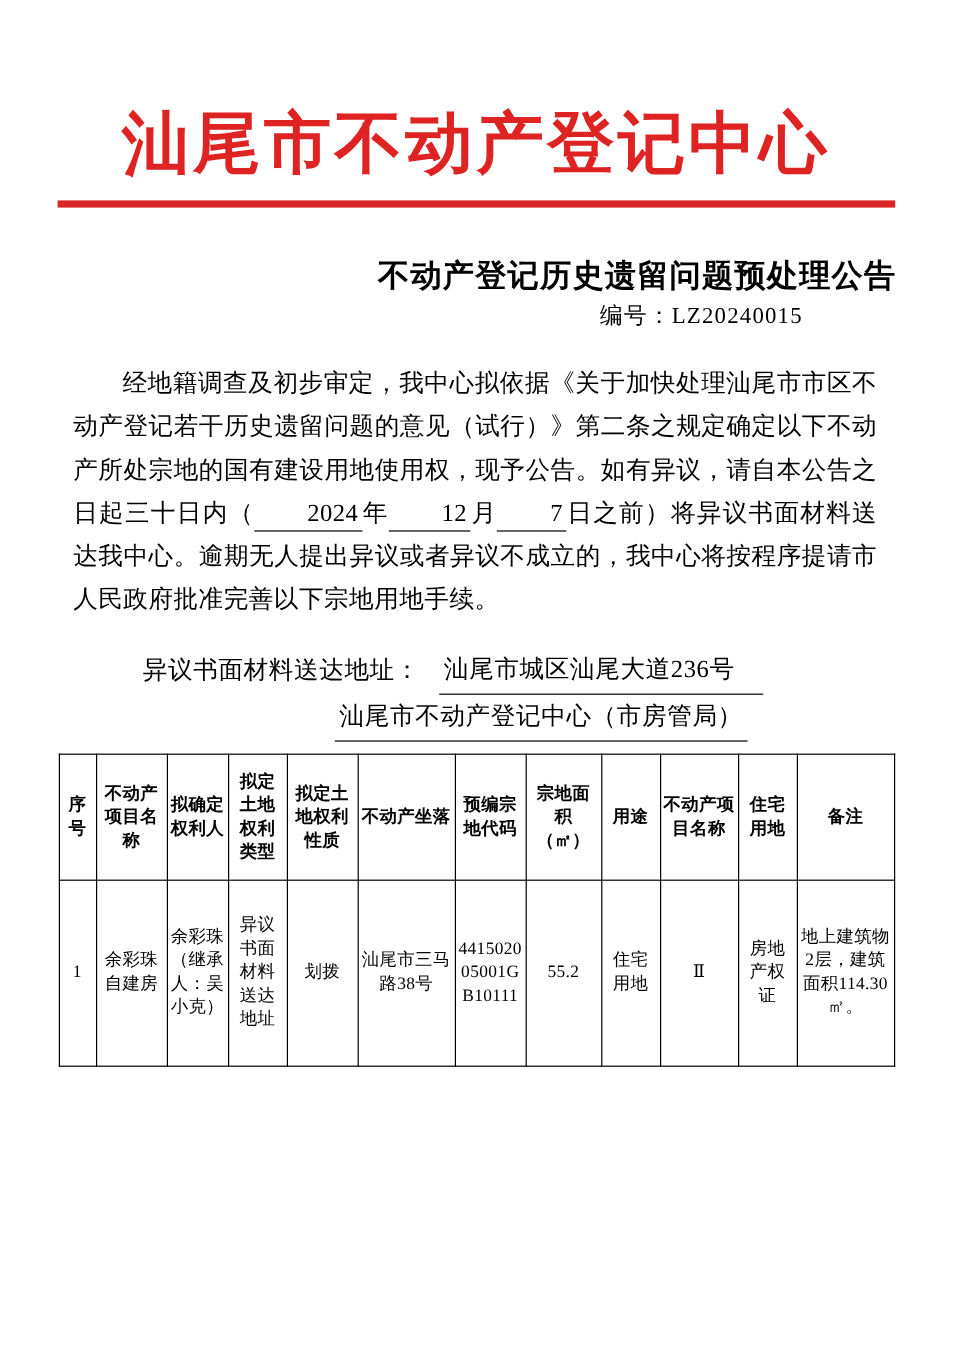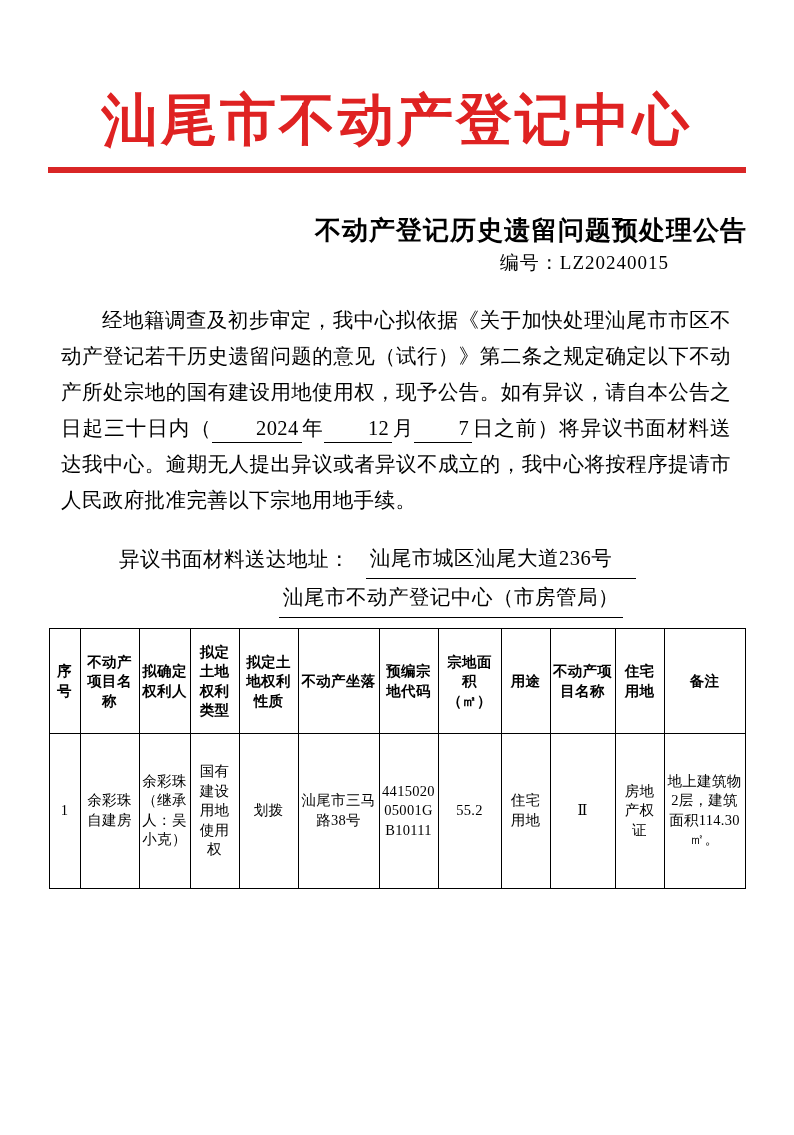--- a/index.html
+++ b/index.html
@@ -208,21 +208,21 @@
           <th class="c10">不动产项目名称</th>
           <th class="c11">住宅用地</th>
           <th class="c12">备注</th>
         </tr>
       </thead>
       <tbody>
         <tr>
           <td class="num">1</td>
           <td>余彩珠自建房</td>
           <td>余彩珠（继承人：吴小克）</td>
-          <td>国有建设用地使用权</td>
+          <td>异议书面材料送达地址</td>
           <td>划拨</td>
           <td>汕尾市三马路38号</td>
           <td class="num">441502005001GB10111</td>
           <td class="num">55.2</td>
           <td>住宅用地</td>
           <td>Ⅱ</td>
           <td>房地产权证</td>
           <td>地上建筑物2层，建筑面积114.30㎡。</td>
         </tr>
       </tbody>

